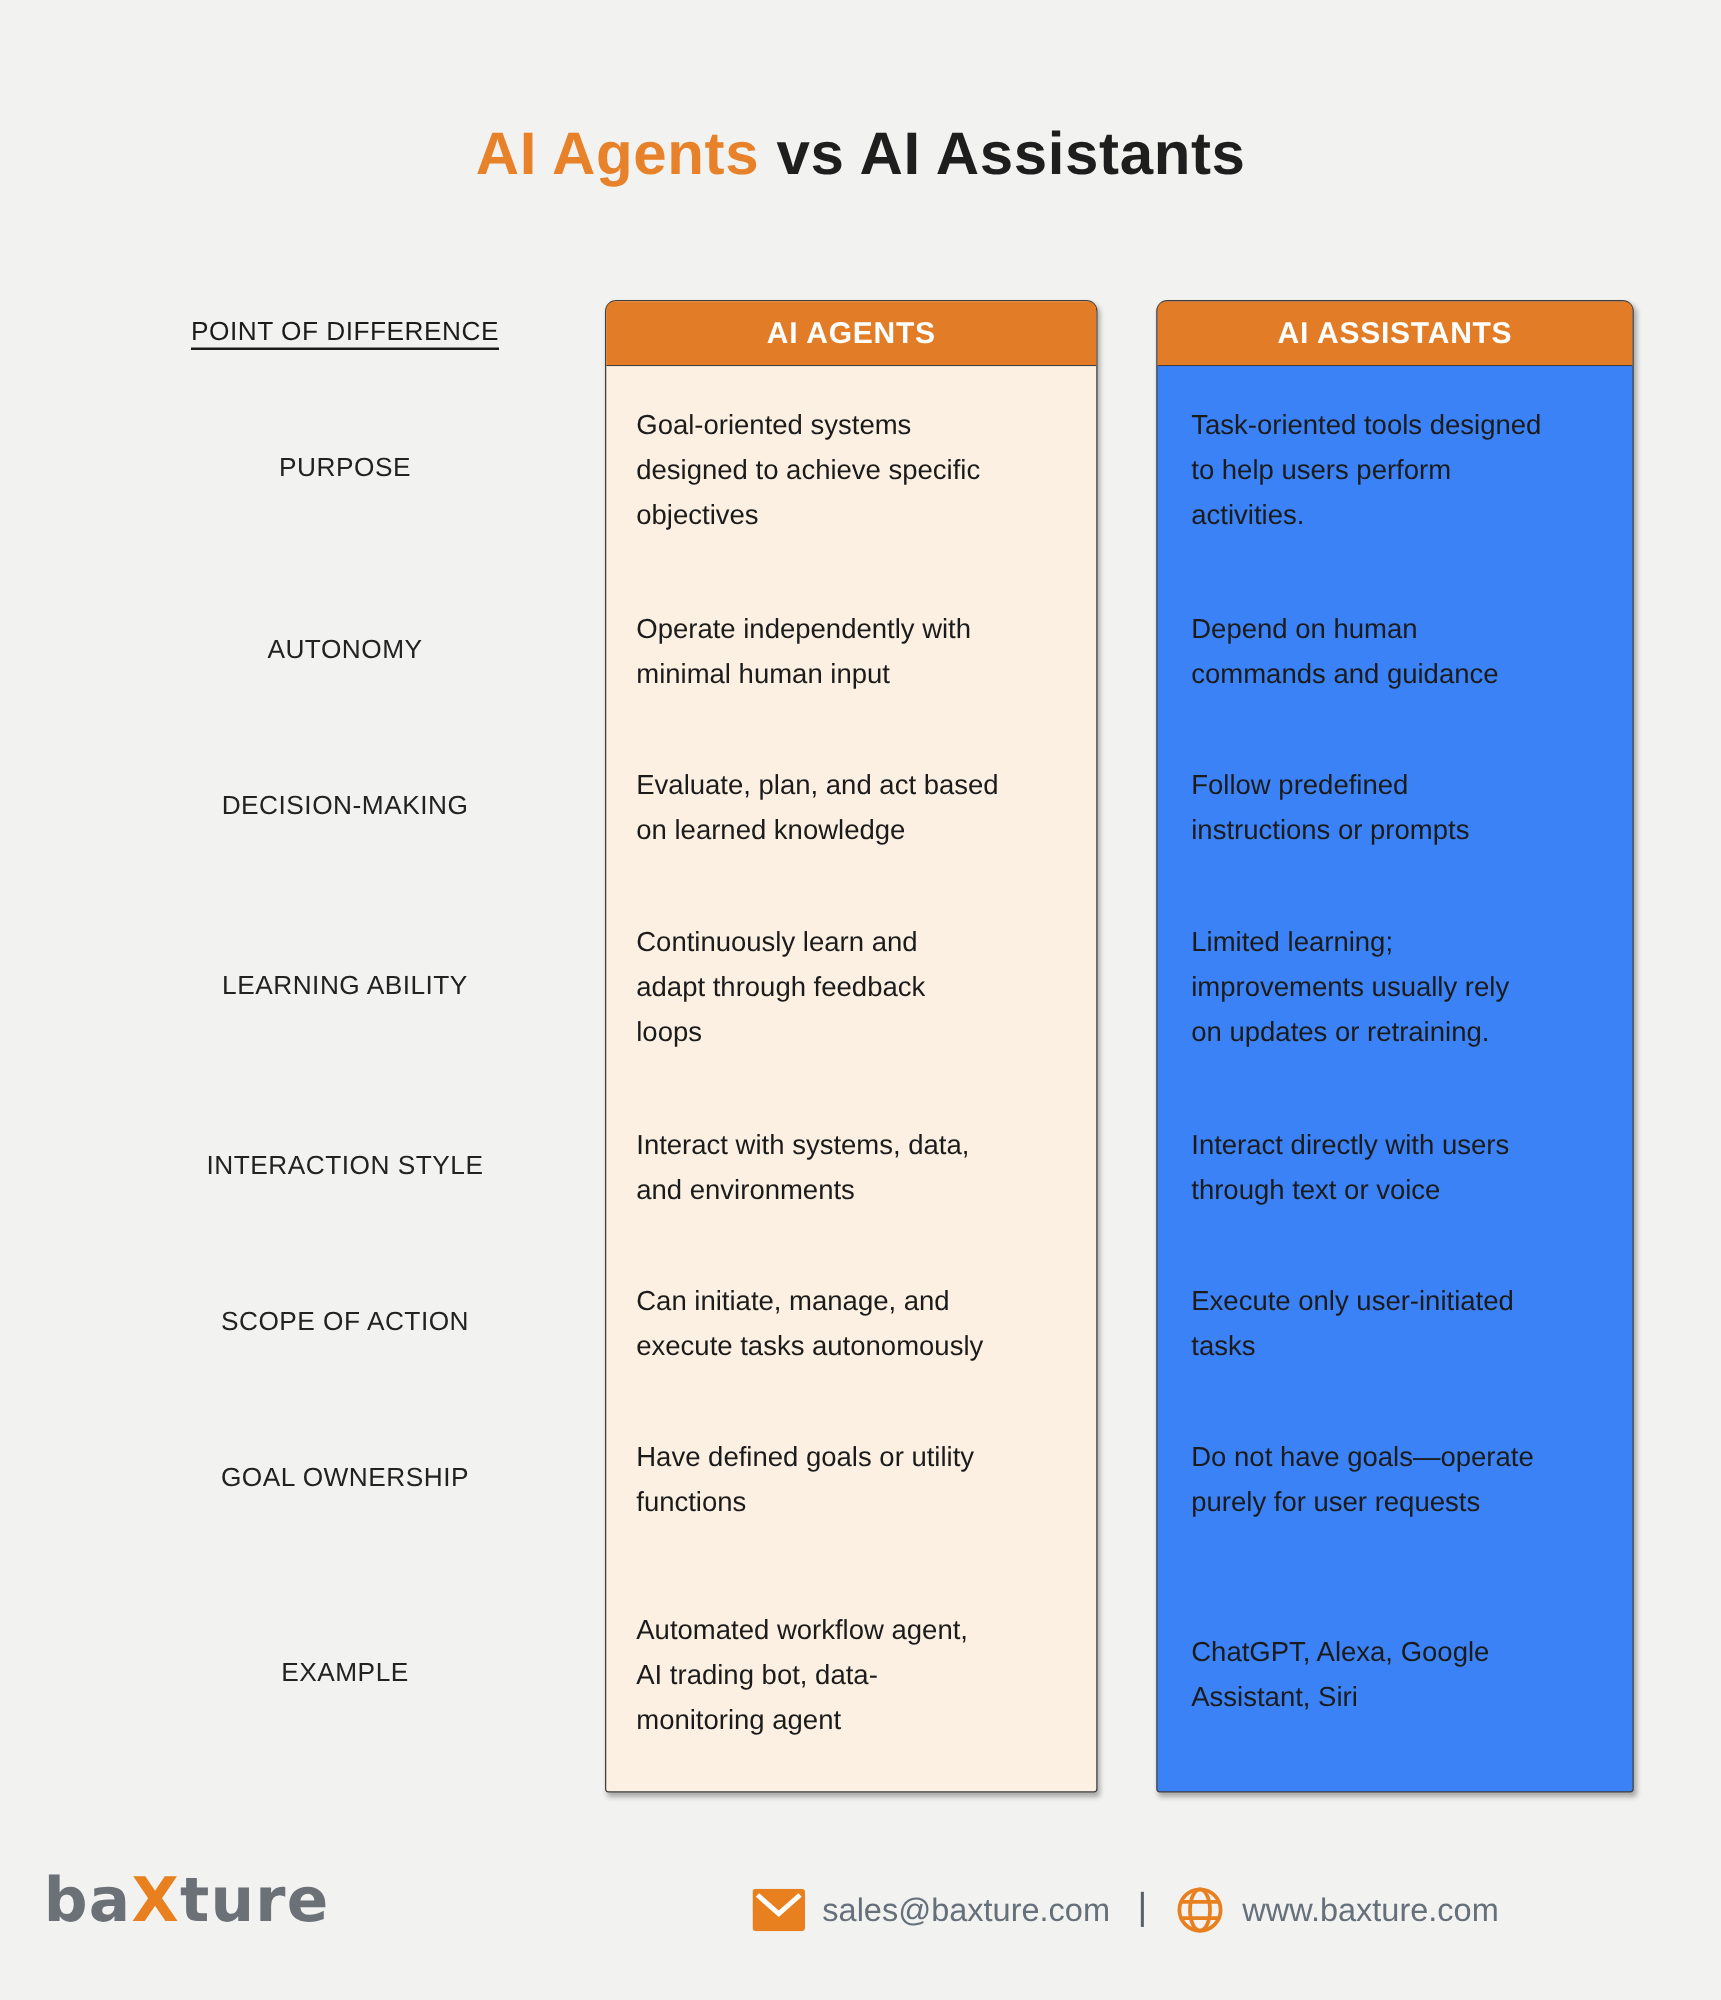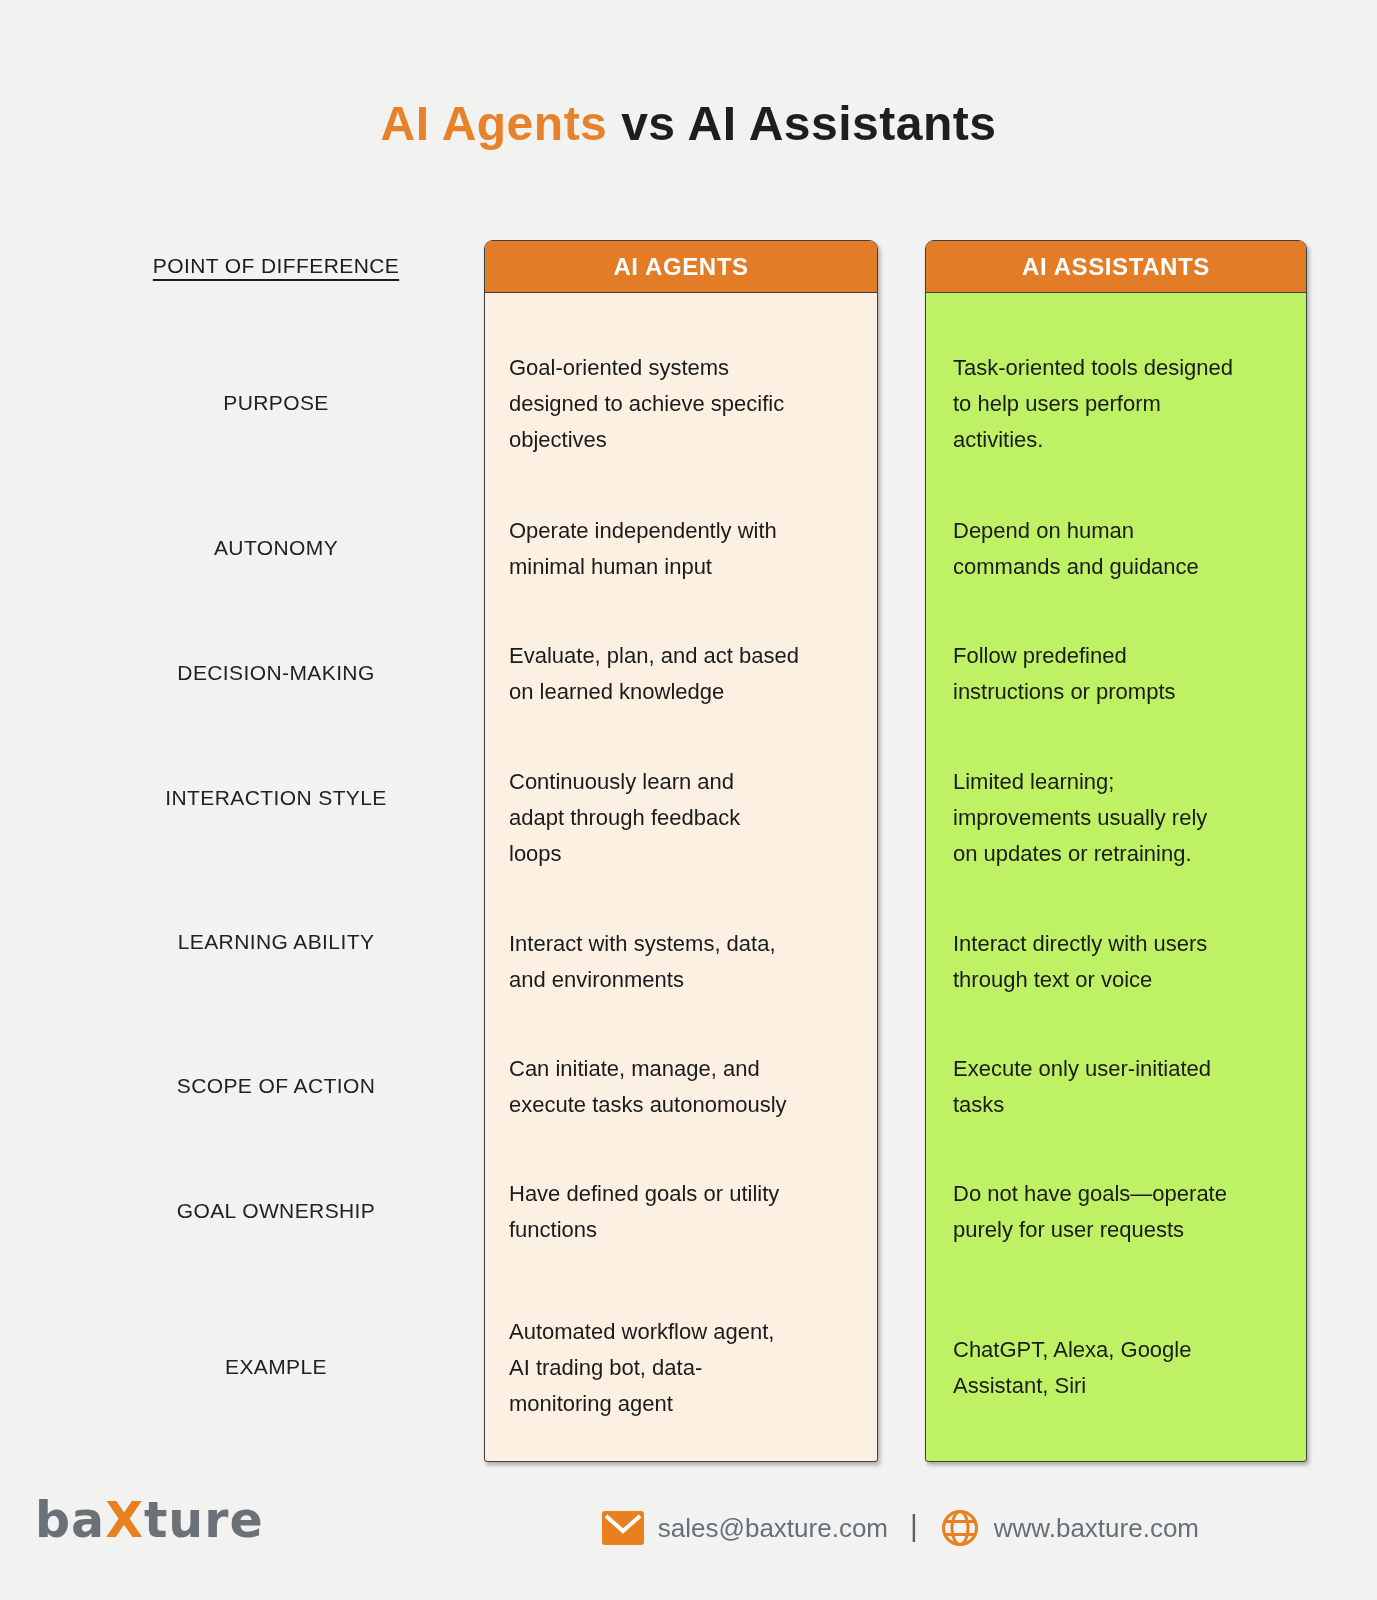--- a/index.html
+++ b/index.html
@@ -46,39 +46,39 @@
   }
   .row-label{
     display:flex;align-items:center;justify-content:center;
     text-align:center;
     font-size:21px;
     letter-spacing:0.4px;
     color:#222;
   }
 
   
-  .h1{height:165px;margin-top:28px;}
+  .h1{height:165px;}
   .h2{height:125px;}
   .h3{height:125px;}
   .h4{height:163px;}
   .h5{height:125px;}
   .h6{height:125px;}
   .h7{height:125px;}
   .h8{height:187px;}
 
   
   .card{
     box-sizing:border-box;
     border:1.5px solid #3F3F3F;
     border-radius:9px 9px 3px 3px;
     box-shadow:2px 3px 4px rgba(0,0,0,0.30);
     background:#fff;
   }
   .card.agents{width:394px;margin-right:15px;background:#FBF0E2;}
-  .card.assistants{width:382px;background:#bef264;}
+  .card.assistants{width:382px;background:#3b82f6;}
   .card-header{
     height:52px;
     box-sizing:border-box;
     background:#E27C26;
     border-bottom:1.5px solid #3F3F3F;
     border-radius:7px 7px 0 0;
     display:flex;align-items:center;justify-content:center;
     color:#FFFFFF;
     font-size:24px;
     font-weight:700;
@@ -134,22 +134,22 @@
 
 <h1 class="page-title"><span class="accent">AI Agents</span><span> vs AI Assistants</span></h1>
 
 <div class="table-area">
 
   <div class="labels-col">
     <div class="labels-header">POINT OF DIFFERENCE</div>
     <div class="row-label h1">PURPOSE</div>
     <div class="row-label h2">AUTONOMY</div>
     <div class="row-label h3">DECISION-MAKING</div>
+    <div class="row-label h4">LEARNING ABILITY</div>
     <div class="row-label h5">INTERACTION STYLE</div>
-    <div class="row-label h4">LEARNING ABILITY</div>
     <div class="row-label h6">SCOPE OF ACTION</div>
     <div class="row-label h7">GOAL OWNERSHIP</div>
     <div class="row-label h8">EXAMPLE</div>
   </div>
 
   <div class="card agents">
     <div class="card-header">AI AGENTS</div>
     <div class="cell h1">
         <p>Goal-oriented systems
 designed to achieve specific

